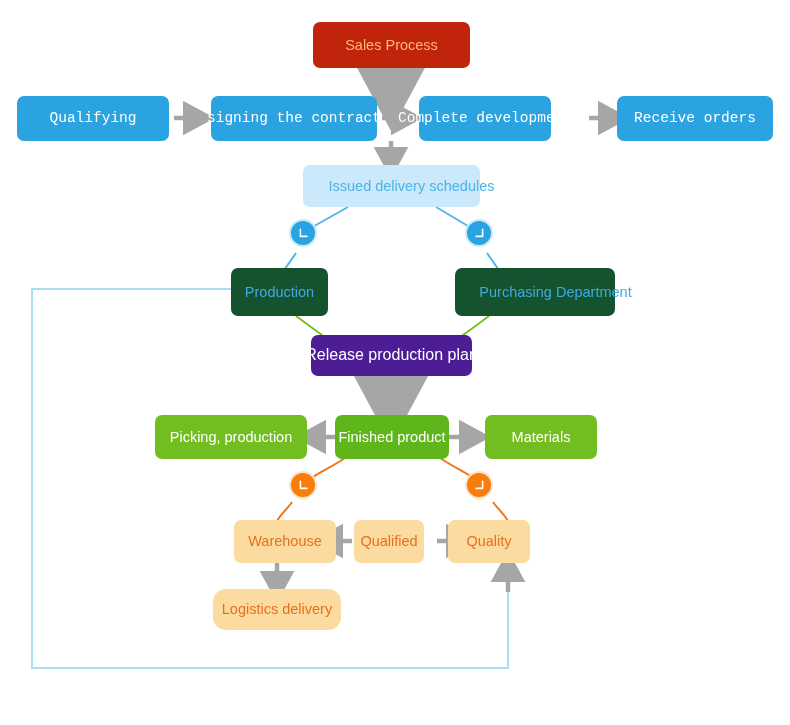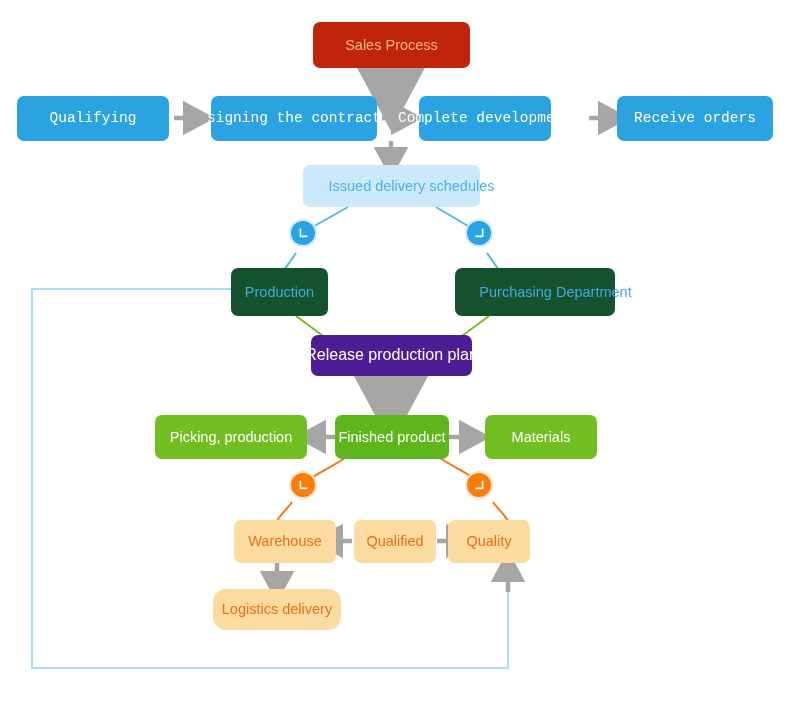--- a/index.html
+++ b/index.html
@@ -267,21 +267,21 @@
       <svg width="15" height="15" viewBox="0 0 15 15">
         <path d="M10.6,3.2 L10.6,10.4 L4.1,10.4" stroke="#ffffff" stroke-width="1.6" fill="none" stroke-linecap="round" stroke-linejoin="round"></path>
       </svg>
     </span>
   </div>
 
   <div class="node n-peach" style="left:234px; top:520px; width:102px; height:43px;">
     <span>Warehouse</span>
   </div>
 
-  <div class="node n-peach" style="left:354px; top:520px; width:82px; height:43px;">
+  <div class="node n-peach" style="left:354px; top:520px; width:70px; height:43px;">
     <span>Qualified</span>
   </div>
 
   <div class="node n-peach" style="left:448px; top:520px; width:82px; height:43px;">
     <span>Quality</span>
   </div>
 
   <div class="node n-peach" style="left:213px; top:589px; width:128px; height:41px;border-radius:13px;">
     <span>Logistics delivery</span>
   </div>

